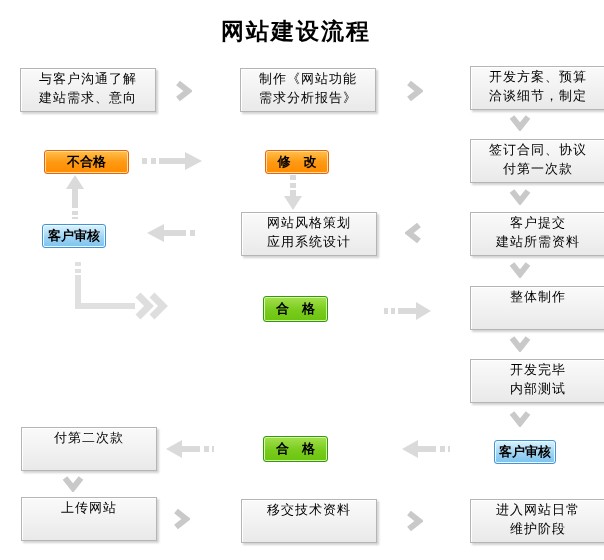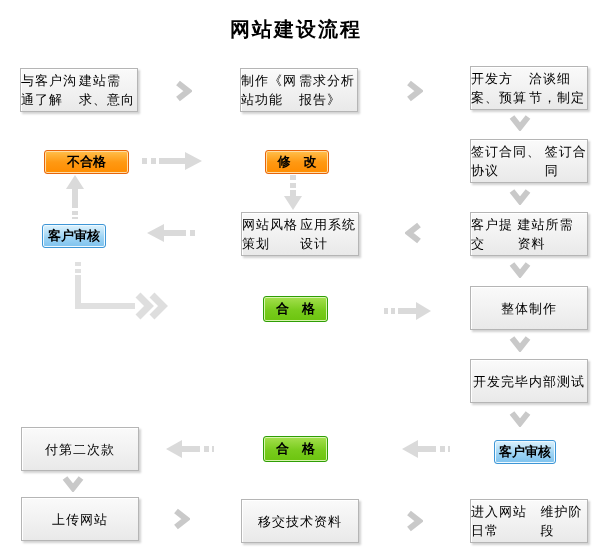--- a/index.html
+++ b/index.html
@@ -1,26 +1,26 @@
 <!DOCTYPE html>
 <html><head>
 <meta charset="utf-8">
 <style>
   html,body{margin:0;padding:0;background:#ffffff;}
   body{width:604px;height:560px;font-family:"Liberation Sans","DejaVu Sans",sans-serif;}
   #stage{position:relative;width:604px;height:560px;background:#ffffff;overflow:hidden;}
 
   .title{position:absolute;left:0;top:16px;width:592px;text-align:center;
-         font-size:20px;font-weight:bold;color:#000;letter-spacing:2px;}
+         font-size:23px;font-weight:bold;color:#000;letter-spacing:2px;}
 
-  .gbox{position:absolute;width:118px;height:44px;box-sizing:border-box;
+  .gbox{position:absolute;width:136px;height:44px;box-sizing:border-box;
         background:linear-gradient(180deg,#fafafa 0%,#f1f1f1 55%,#e9e9e9 100%);
         border:1px solid #b5b5b5;
         box-shadow:2px 2px 2px rgba(0,0,0,0.18), inset 1px 1px 0 #ffffff;
-        display:flex;justify-content:center;align-items:center;
+        display:flex;flex-direction:column;justify-content:flex-start;align-items:center;
         font-size:13px;color:#000;line-height:19px;letter-spacing:1px;}
 
   .btn{position:absolute;height:24px;box-sizing:border-box;border-radius:3px;
        display:flex;align-items:center;justify-content:center;
        font-size:13px;color:#000;font-weight:bold;}
   .btn.orange{border:1px solid #e8650a;
        background:linear-gradient(180deg,#ffc04d 0%,#ff9913 50%,#ff8c00 100%);
        box-shadow:inset 0 0 0 1px #ffdca3;}
   .btn.blue{border:1px solid #3e96d6;
        background:linear-gradient(180deg,#ddf2fd 0%,#9ed4f4 55%,#7ec2ee 100%);
@@ -50,21 +50,21 @@
     <div>制作《网站功能</div>
     <div>需求分析报告》</div>
   </div>
   <div class="gbox" style="left:470px;top:66px">
     <div>开发方案、预算</div>
     <div>洽谈细节，制定</div>
   </div>
 
   <div class="gbox" style="left:470px;top:139px">
     <div>签订合同、协议</div>
-    <div>签订合同</div>
+    <div>付第一次款</div>
   </div>
   <div class="gbox" style="left:470px;top:212px">
     <div>客户提交</div>
     <div>建站所需资料</div>
   </div>
   <div class="gbox" style="left:470px;top:286px">
     <div>整体制作</div>
   </div>
   <div class="gbox" style="left:470px;top:359px">
     <div>开发完毕</div>

